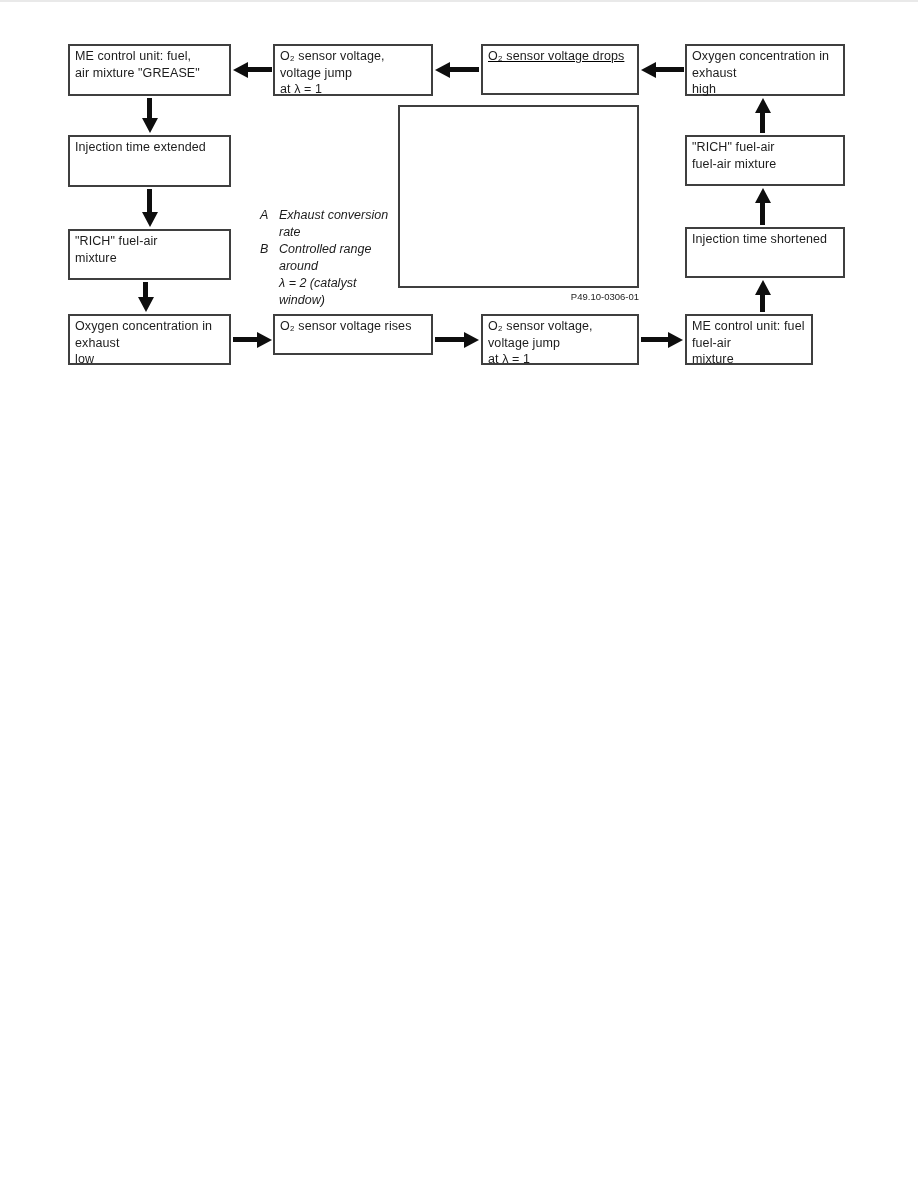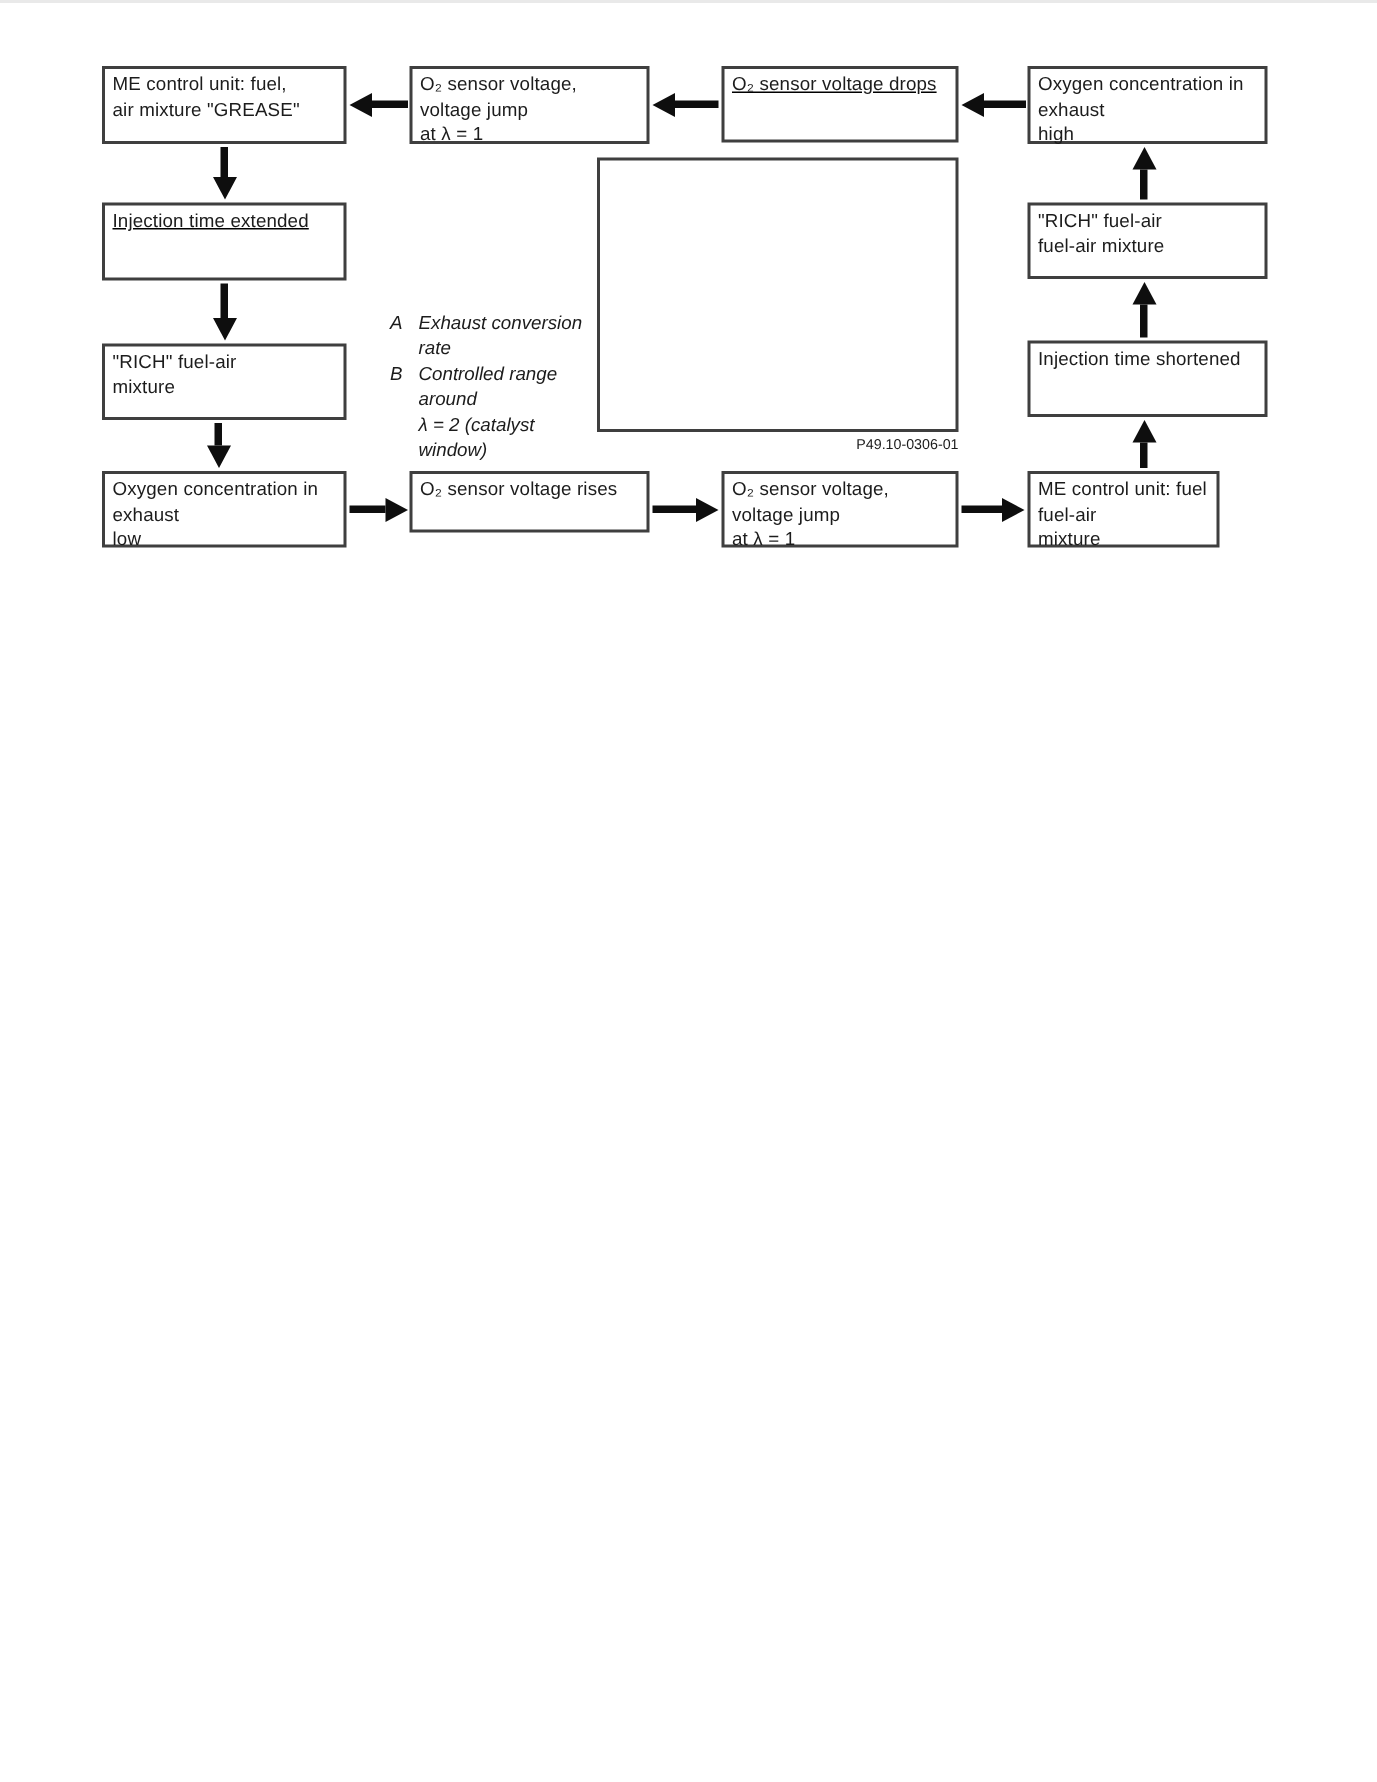--- a/index.html
+++ b/index.html
@@ -90,21 +90,21 @@
   <div class="fbox" style="left:481px;top:42px;width:158px;height:51px;text-decoration:underline;">
     <span class="box-label">O₂ sensor voltage drops</span>
   </div>
 
   <div class="fbox" style="left:685px;top:42px;width:160px;height:52px;">
     <span class="box-label">Oxygen concentration in
 exhaust
 high</span>
   </div>
 
-  <div class="fbox" style="left:68px;top:133px;width:163px;height:52px;text-decoration:underline;">
+  <div class="fbox" style="left:68px;top:133px;width:163px;height:52px;">
     <span class="box-label">Injection time extended</span>
   </div>
 
   <div class="fbox" style="left:68px;top:227px;width:163px;height:51px;">
     <span class="box-label">"RICH" fuel-air
 mixture</span>
   </div>
 
   <div class="fbox" style="left:68px;top:312px;width:163px;height:51px;">
     <span class="box-label">Oxygen concentration in

